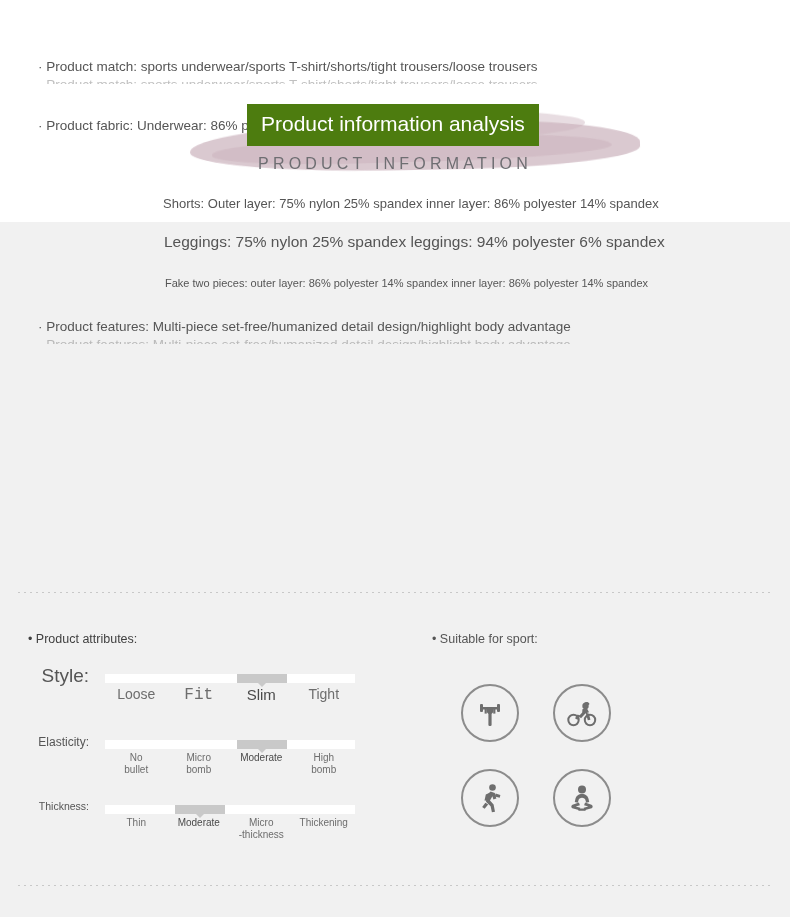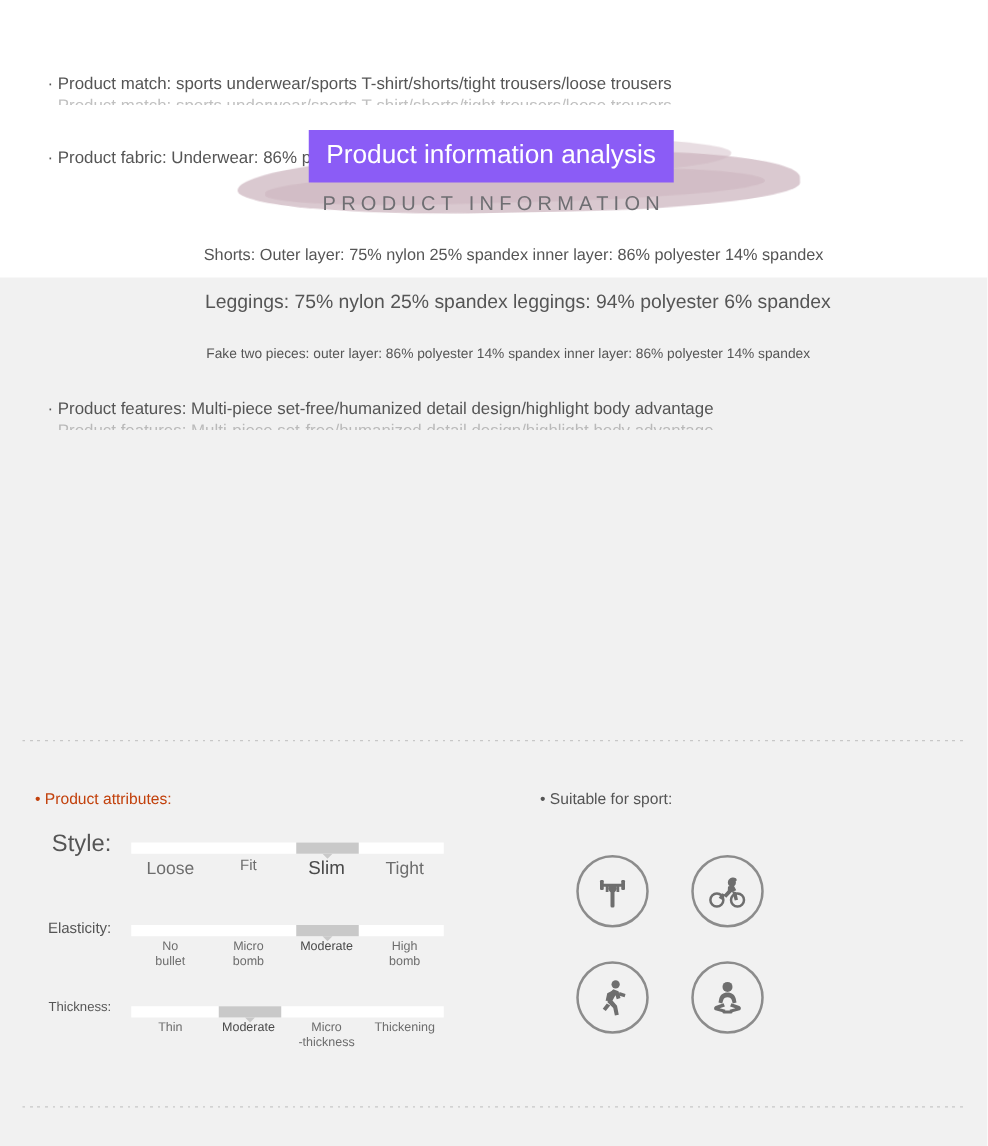--- a/index.html
+++ b/index.html
@@ -65,21 +65,21 @@
     letter-spacing: 2px;
     color: #3c3b47;
     line-height: 58px;
     white-space: nowrap;
   }
   .hero-overlay {
     position: absolute;
     left: 247px;
     top: 104px;
     padding: 7px 14px 9px 14px;
-    background: #8b5cf6;
+    background: #4d7c0f;
     color: #ffffff;
     font-size: 21px;
     line-height: 26px;
     white-space: nowrap;
     z-index: 5;
   }
   .hero-sub {
     position: absolute;
     left: 0;
     top: 155px;
@@ -143,21 +143,21 @@
     left: 18px;
     width: 754px;
     height: 1px;
     background-image: repeating-linear-gradient(to right, #c8c8c8 0 2px, transparent 2px 6px);
   }
 
   
   .attr-head {
     position: absolute;
     font-size: 12.5px;
-    color: #c2410c;
+    color: #404040;
     white-space: nowrap;
   }
   .slider-row { position: absolute; }
   .slider-label {
     position: absolute;
     right: 100%;
     top: 0;
     margin-right: 16px;
     white-space: nowrap;
     color: #555555;
@@ -252,21 +252,21 @@
 
 <div id="sliders-holder">
     <div class="slider-row" style="left: 105px; top: 674px; width: 250px;">
       <div class="slider-label" style="font-size: 19px; top: -8.55px;">Style:</div>
       <div class="track">
         <div class="seg" style="left: 132px; width: 50px;"></div>
         <div class="ptr" style="left: 153px;"></div>
       </div>
       <div class="ticks">
         <div class="tick" style="left: -8px; width: 78.5px; font-size: 14px;">Loose</div>
-        <div class="tick" style="left: 54.5px; width: 78.5px; font-size: 12px;">Fit</div>
+        <div class="tick" style="left: 54.5px; width: 78.5px; font-size: 16px; font-family: Liberation Mono, monospace;">Fit</div>
         <div class="tick on" style="left: 117px; width: 78.5px; font-size: 15px;">Slim</div>
         <div class="tick" style="left: 179.5px; width: 78.5px; font-size: 14px;">Tight</div>
       </div>
     </div>
     <div class="slider-row" style="left: 105px; top: 740px; width: 250px;">
       <div class="slider-label" style="font-size: 12px; top: -5.4px;">Elasticity:</div>
       <div class="track">
         <div class="seg" style="left: 132px; width: 50px;"></div>
         <div class="ptr" style="left: 153px;"></div>
       </div>

